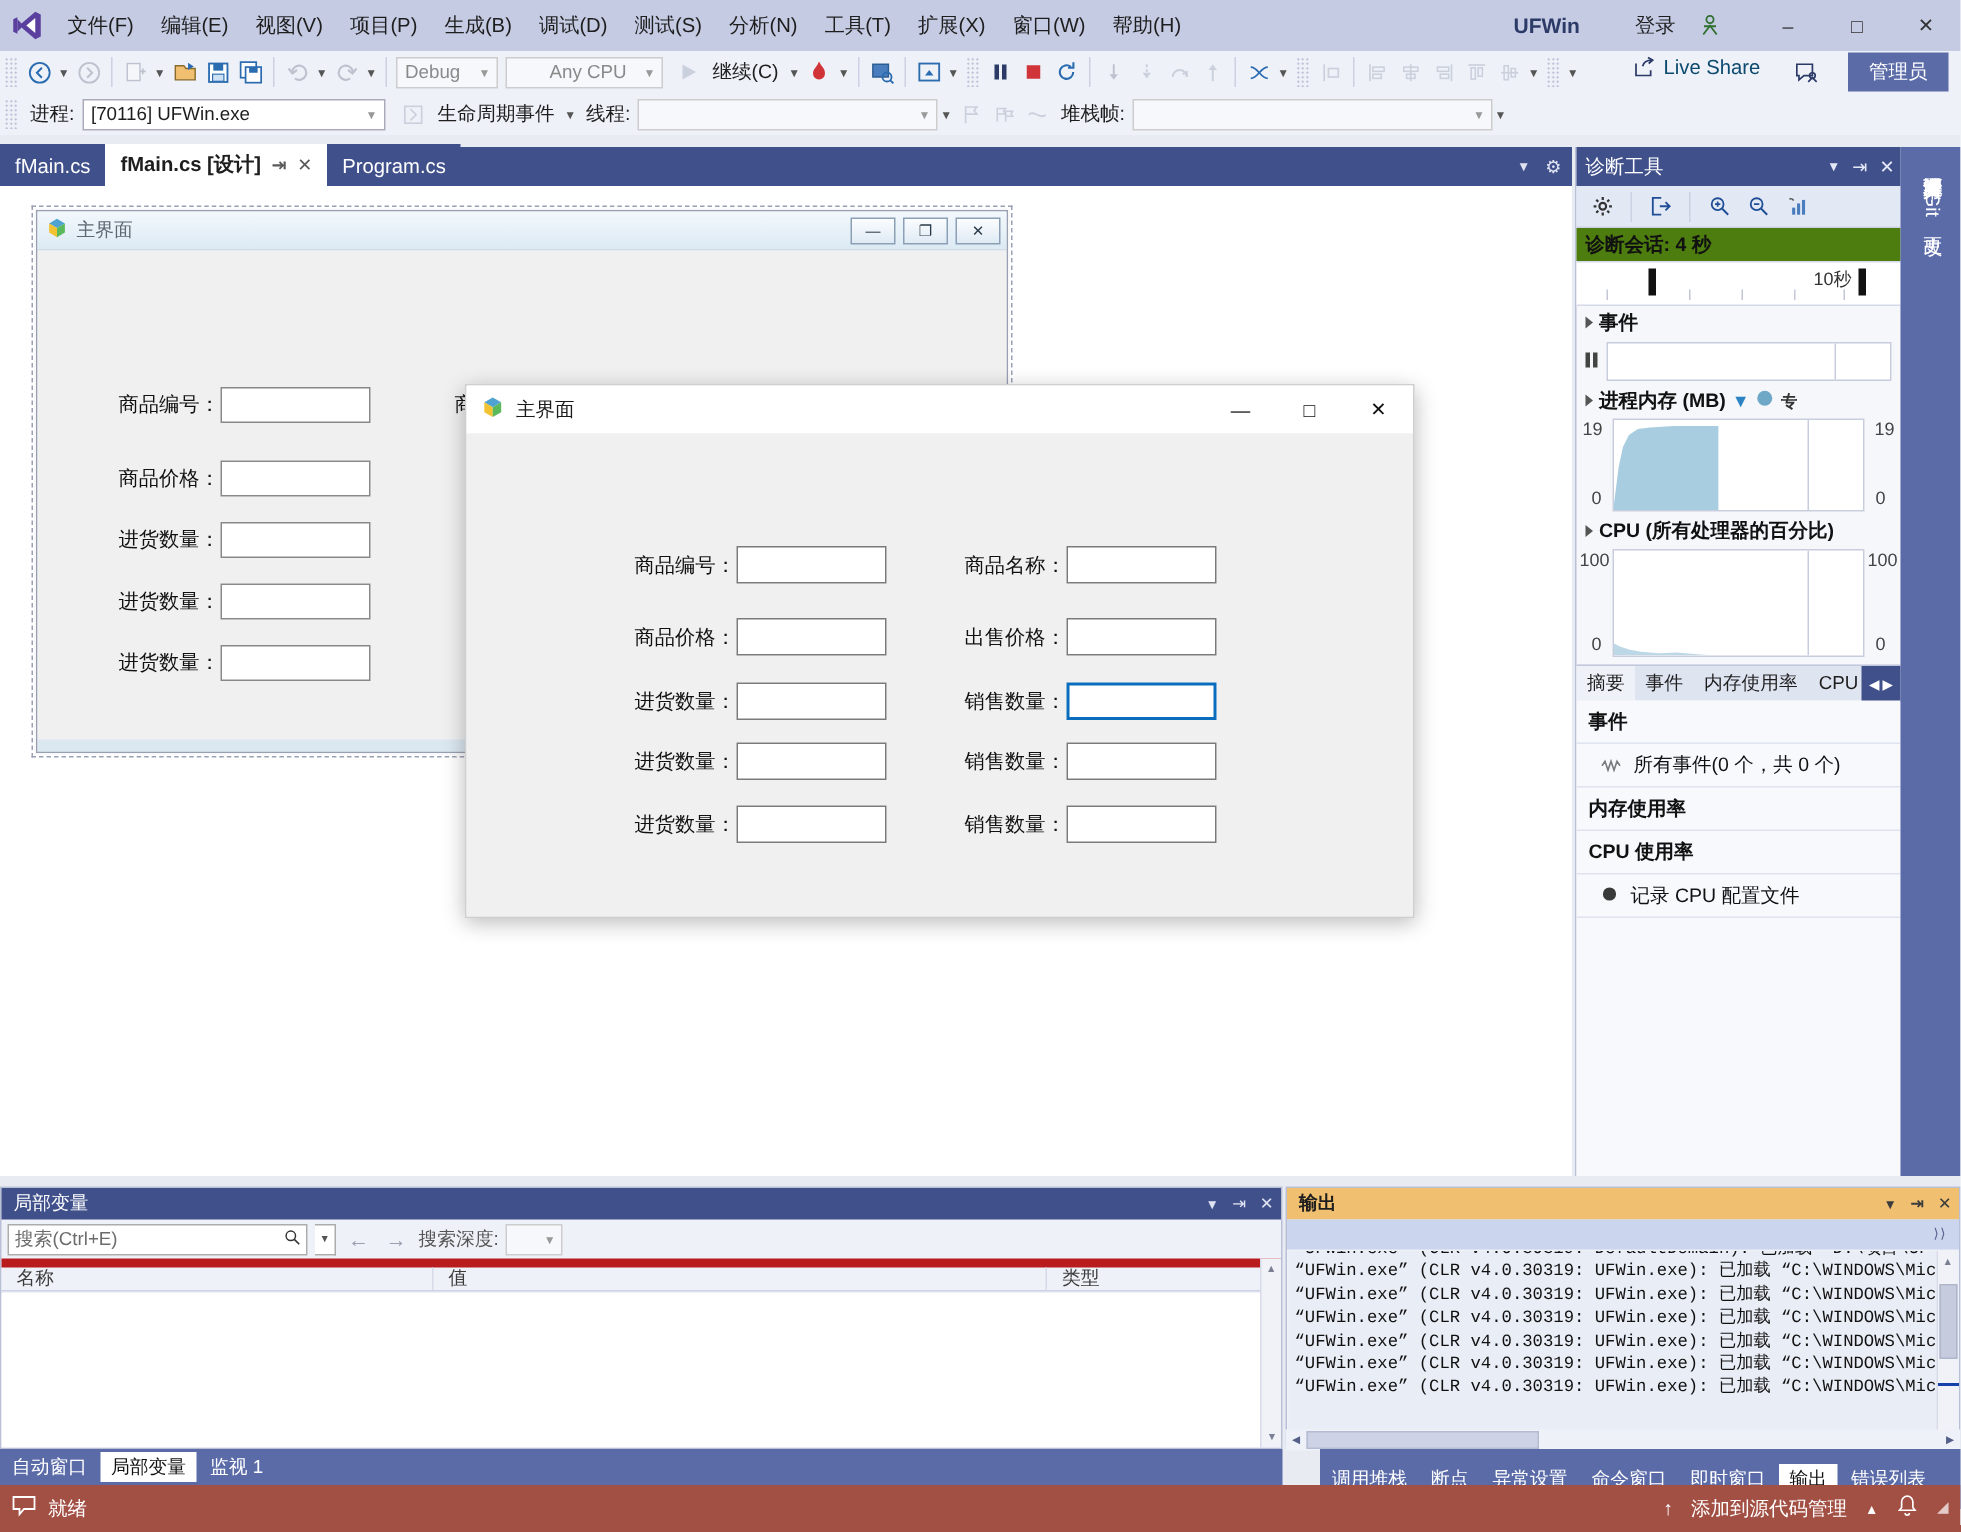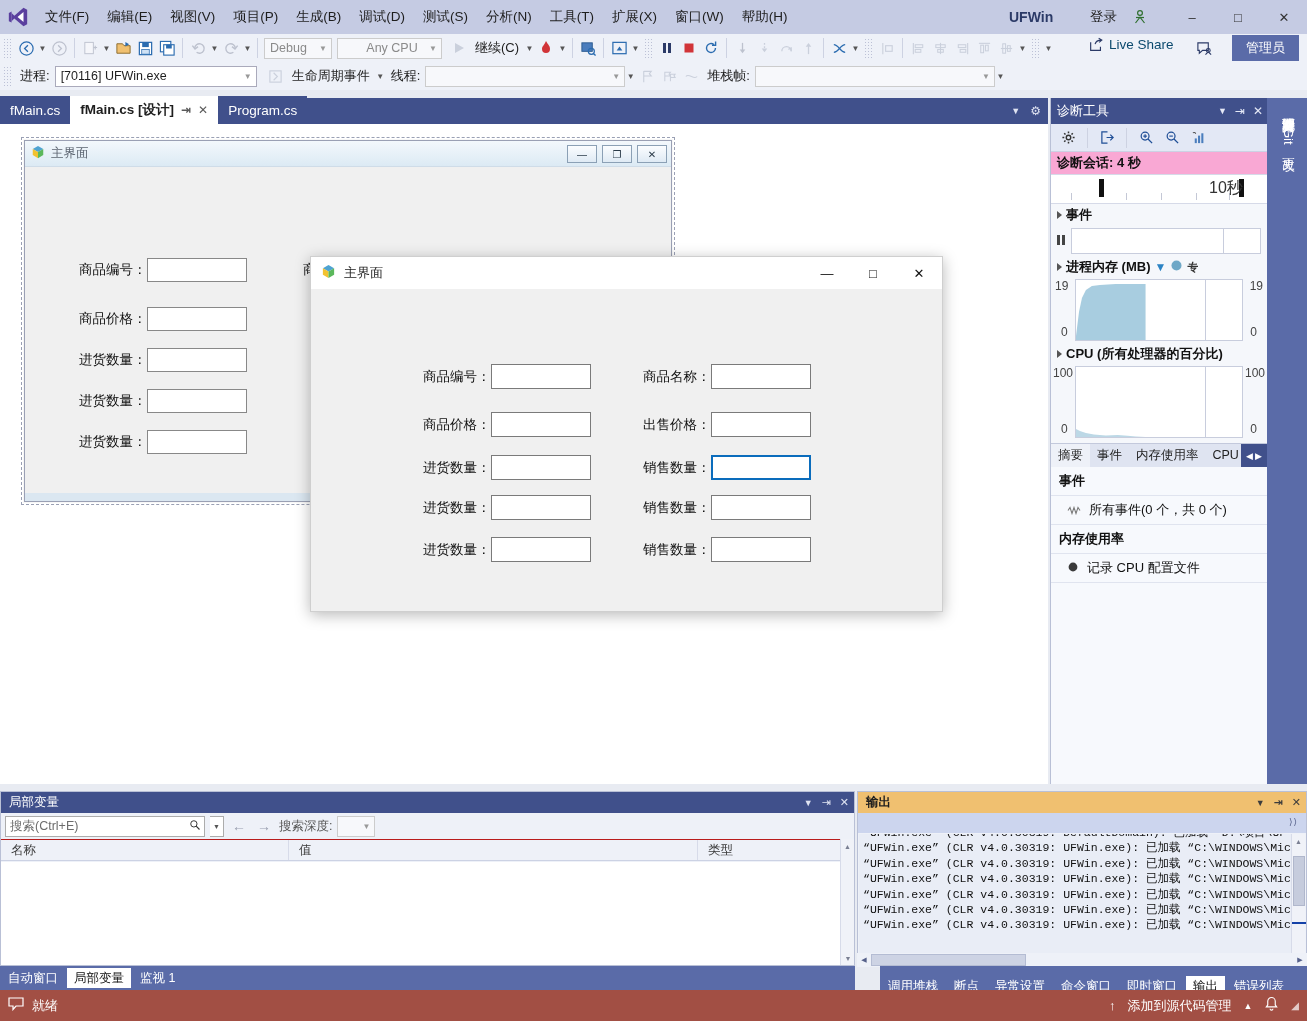--- a/index.html
+++ b/index.html
@@ -113,25 +113,25 @@
   .rf-wbtn { width:46px; height:32px; display:flex; align-items:center; justify-content:center; color:#111; font-size:13px;}
   .rf-body { position:absolute; left:0; right:0; top:32px; bottom:0; background:#f0f0f0; }
   .rf-text { border:1px solid #7a7a7a; background:#fff; height:25px; }
   .rf-text.focus { border:2px solid #0a6cbc; }
 
   
   .diag { position:absolute; left:1050px; top:98px; width:217px; height:686px; background:#f5f7fb; border-left:1px solid #b9c0d6; }
   .diag-head { height:26px; background:#40508b; color:#fff; display:flex; align-items:center; padding-left:6px; font-size:13px; }
   .diag-head .acts { position:absolute; right:4px; top:0; height:26px; display:flex; align-items:center; gap:8px; color:#e5e9f7; font-size:12px;}
   .diag-tb { height:28px; background:#e3e8f5; display:flex; align-items:center; padding-left:6px; gap:4px; border-bottom:1px solid #ccd2e4;}
-  .diag-session { height:22px; font-weight:bold; font-size:13px; color:#111; padding-left:6px; display:flex; align-items:center; background:#f9a8d4;}
+  .diag-session { height:22px; font-weight:bold; font-size:13px; color:#111; padding-left:6px; display:flex; align-items:center; background:#4d7c0f;}
   .ruler { position:relative; height:30px; background:#fff; border-top:1px solid #d6dae8; border-bottom:1px solid #d6dae8; }
   .rmark { position:absolute; top:4px; width:5px; height:18px; background:#111; }
   .rtick { position:absolute; bottom:3px; width:1px; height:7px; background:#c4c8d6; }
-  .rlabel { position:absolute; top:3px; font-size:16px; color:#333; }
+  .rlabel { position:absolute; top:3px; font-size:12px; color:#333; }
   .sect-head { display:flex; align-items:center; gap:4px; font-weight:bold; font-size:13px; color:#111; padding:2px 0 2px 6px;}
   .tri { width:0;height:0;border-left:5px solid #555; border-top:4px solid transparent;border-bottom:4px solid transparent; }
   .evbox { margin:2px 6px 2px 20px; height:26px; border:1px solid #c8cddd; background:#fff; position:relative;}
   .evbox .div { position:absolute; right:36px; top:0; bottom:0; width:1px; background:#c8cddd; }
   .graph { position:relative; margin:1px 24px 2px 24px; height:62px; border:1px solid #c8cddd; background:#fff; overflow:hidden;}
   .graph .mid { position:absolute; left:calc(100% - 37px); top:0; bottom:0; width:1px; background:#c8cddd; }
   .axl { position:absolute; font-size:12px; color:#444; }
   .diag-tabs { position:absolute; left:0; right:0; top:345px; height:24px; background:#dfe4f1; display:flex; align-items:stretch; border-top:1px solid #c3c9dc;}
   .dtab { padding:0 7px; display:flex; align-items:center; font-size:12.5px; color:#1e1e1e; }
   .dtab.active { background:#eef1f8; }
@@ -145,21 +145,21 @@
   .vtab { writing-mode: vertical-rl; text-orientation: mixed; color:#fff; font-size:13px; padding:10px 0 10px 0; margin-left:12px; white-space:nowrap;}
 
   
   .locals { position:absolute; left:0; top:791px; width:855px; height:175px; background:#eef1f8; border:1px solid #b9c0d6;}
   .pnl-head { height:21px; background:#40508b; color:#fff; display:flex; align-items:center; padding-left:8px; font-size:12.5px; position:relative;}
   .pnl-head .acts { position:absolute; right:5px; top:0; height:21px; display:flex; align-items:center; gap:9px; color:#dfe3f2; font-size:11px;}
   .loc-tb { height:26px; display:flex; align-items:center; gap:5px; padding:2px 4px; }
   .srch { width:200px; height:21px; border:1px solid #ACACAC; background:#fff; display:flex; align-items:center; font-size:12.5px; color:#6c6c6c; padding-left:4px;}
   .srch .mg { margin-left:auto; margin-right:3px; }
   .srchdrop { width:14px; height:21px; border:1px solid #ACACAC; border-left:0; background:#fff; display:flex;align-items:center;justify-content:center;font-size:7px;color:#555;}
-  .grid-head { height:22px; background:#eef1f8; border-top:1px solid #b91c1c; border-bottom:1px solid #ccd2e4; display:flex; color:#3b3b3b; font-size:12.5px;}
+  .grid-head { height:22px; background:#eef1f8; border-top:6px solid #b91c1c; border-bottom:1px solid #ccd2e4; display:flex; color:#3b3b3b; font-size:12.5px;}
   .gh { display:flex; align-items:center; padding-left:10px; border-right:1px solid #d7dbe9; }
   .grid-body { position:absolute; left:0; right:14px; top:70px; bottom:0; background:#fff; }
   .vscroll { position:absolute; right:0; width:14px; background:#f0f2f8; border-left:1px solid #d7dbe9;}
   .vscroll .arr { height:14px; display:flex; align-items:center; justify-content:center; font-size:7px; color:#7a7f92;}
 
   
   .output { position:absolute; left:857px; top:791px; width:450px; height:175px; background:#eef1f8; border:1px solid #b9c0d6;}
   .out-head { height:21px; background:#f0c070; color:#1e1e1e; display:flex; align-items:center; padding-left:8px; font-size:12.5px; font-weight:bold; position:relative;}
   .out-head .acts { position:absolute; right:5px; top:0; height:21px; display:flex; align-items:center; gap:9px; color:#3c3c3c; font-size:11px;}
   .out-tb { height:20px; background:#ccd5ee; position:relative; }
@@ -746,20 +746,21 @@
       <div class="dl-head">事件</div>
       <div class="dl-item">
         <span>
           <svg width="14" height="9" viewBox="0 0 14 9">
               <path d="M1 4.5 L3 1.5 L5 7.5 L7 1.5 L9 7.5 L11 1.5 L13 4.5" fill="none" stroke="#7a7a7a" stroke-width="1.1"></path>
             </svg>
         </span>
         <span>所有事件(0 个，共 0 个)</span>
       </div>
       <div class="dl-head">内存使用率</div>
+      <div class="dl-head">CPU 使用率</div>
       <div class="dl-item">
         <span>
           <svg width="12" height="12" viewBox="0 0 12 12">
               <circle cx="6" cy="6" r="4.4" fill="#3a3a3a"></circle>
             </svg>
         </span>
         <span>记录 CPU 配置文件</span>
       </div>
     </div>
   </div>

